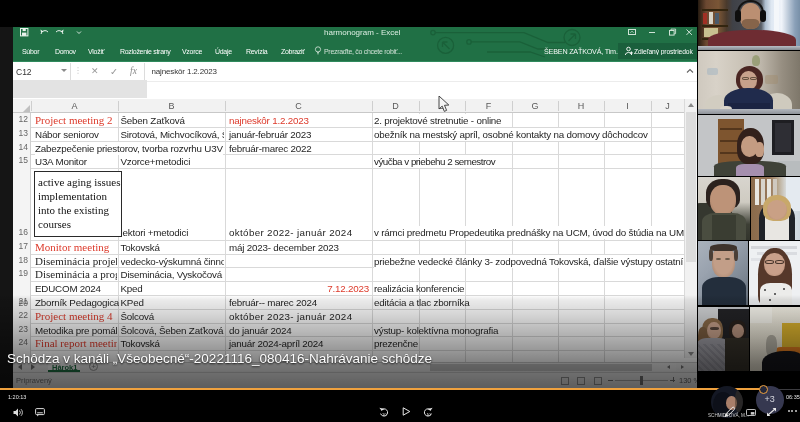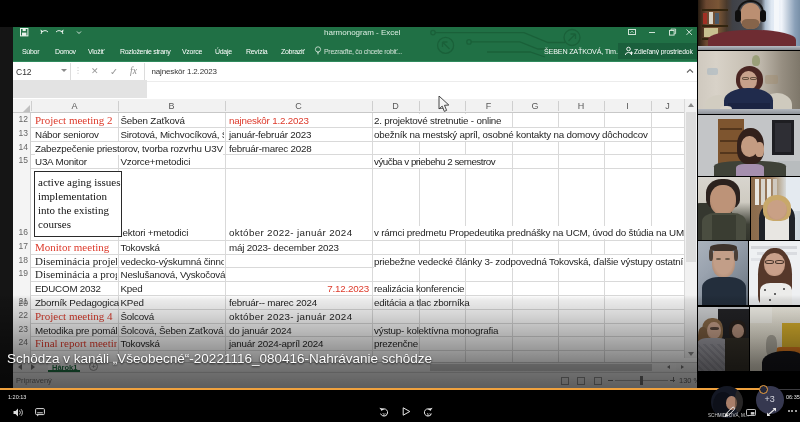--- a/index.html
+++ b/index.html
@@ -175,21 +175,21 @@
   <div class="cell" style="left:120.5px;top:114px;">Šeben Zaťková</div>
   <div class="cell red" style="left:229px;top:114px;">najneskôr 1.2.2023</div>
   <div class="cell bgw" style="left:374px;top:114px;">2. projektové stretnutie - online</div>
 
   <div class="cell" style="left:35px;top:127.8px;">Nábor seniorov</div>
   <div class="cell" style="left:120.5px;top:127.8px;width:103px;overflow:hidden;">Sirotová, Michvocíková, Š</div>
   <div class="cell" style="left:229px;top:127.8px;">január-február 2023</div>
   <div class="cell bgw" style="left:374px;top:127.8px;">obežník na mestský apríl, osobné kontakty na domovy dôchodcov</div>
 
   <div class="cell bgw" style="left:35px;top:141.6px;">Zabezpečenie priestorov, tvorba rozvrhu U3V</div>
-  <div class="cell" style="left:229px;top:141.6px;">február-marec 2028</div>
+  <div class="cell" style="left:229px;top:141.6px;">február-marec 2022</div>
 
   <div class="cell" style="left:35px;top:155.4px;">U3A Monitor</div>
   <div class="cell" style="left:120.5px;top:155.4px;">Vzorce+metodici</div>
   <div class="cell bgw" style="left:374px;top:155.4px;letter-spacing:-0.5px;">výučba v priebehu 2 semestrov</div>
 
   <div class="cell" style="left:120.5px;top:226.4px;">lektori +metodici</div>
   <div class="cell" style="left:229px;top:226.4px;letter-spacing:0.34px;">október 2022- január 2024</div>
   <div class="cell bgw" style="left:374px;top:226.4px;width:310px;overflow:hidden;">v rámci predmetu Propedeutika prednášky na UCM, úvod do štúdia na UMB</div>
 
   <div class="a" style="left:34px;top:170.5px;width:88px;height:66.5px;border:1px solid #2a2a2a;background:#fff;
@@ -197,23 +197,23 @@
 
   <div class="cell sf red" style="left:35px;top:240.8px;">Monitor meeting</div>
   <div class="cell" style="left:120.5px;top:240.8px;">Tokovská</div>
   <div class="cell" style="left:229px;top:240.8px;">máj 2023- december 2023</div>
 
   <div class="cell sf" style="left:35px;top:254.6px;width:82px;overflow:hidden;">Diseminácia projektu</div>
   <div class="cell" style="left:120.5px;top:254.6px;width:103px;overflow:hidden;">vedecko-výskumná činno</div>
   <div class="cell bgw" style="left:374px;top:254.6px;width:310px;overflow:hidden;">priebežne vedecké články 3- zodpovedná Tokovská, ďalšie výstupy ostatní č</div>
 
   <div class="cell sf" style="left:35px;top:268.4px;width:82px;overflow:hidden;">Diseminácia a progra</div>
-  <div class="cell" style="left:120.5px;top:268.4px;">Neslušanová, Vyskočová</div>
-
-  <div class="cell" style="left:35px;top:282.2px;">EDUCOM 2032</div>
+  <div class="cell" style="left:120.5px;top:268.4px;">Diseminácia, Vyskočová</div>
+
+  <div class="cell" style="left:35px;top:282.2px;">EDUCOM 2024</div>
   <div class="cell" style="left:120.5px;top:282.2px;">Kped</div>
   <div class="cell red" style="left:225px;top:282.2px;width:144px;text-align:right;">7.12.2023</div>
   <div class="cell" style="left:374px;top:282.2px;">realizácia konferencie</div>
 
   <div class="cell" style="left:35px;top:296px;width:84px;overflow:hidden;">Zborník Pedagogica st</div>
   <div class="cell" style="left:120.5px;top:296px;">KPed</div>
   <div class="cell" style="left:229px;top:296px;">február-- marec 2024</div>
   <div class="cell" style="left:374px;top:296px;">editácia a tlac zborníka</div>
 
   <div class="cell sf red" style="left:35px;top:309.8px;">Project meeting 4</div>

